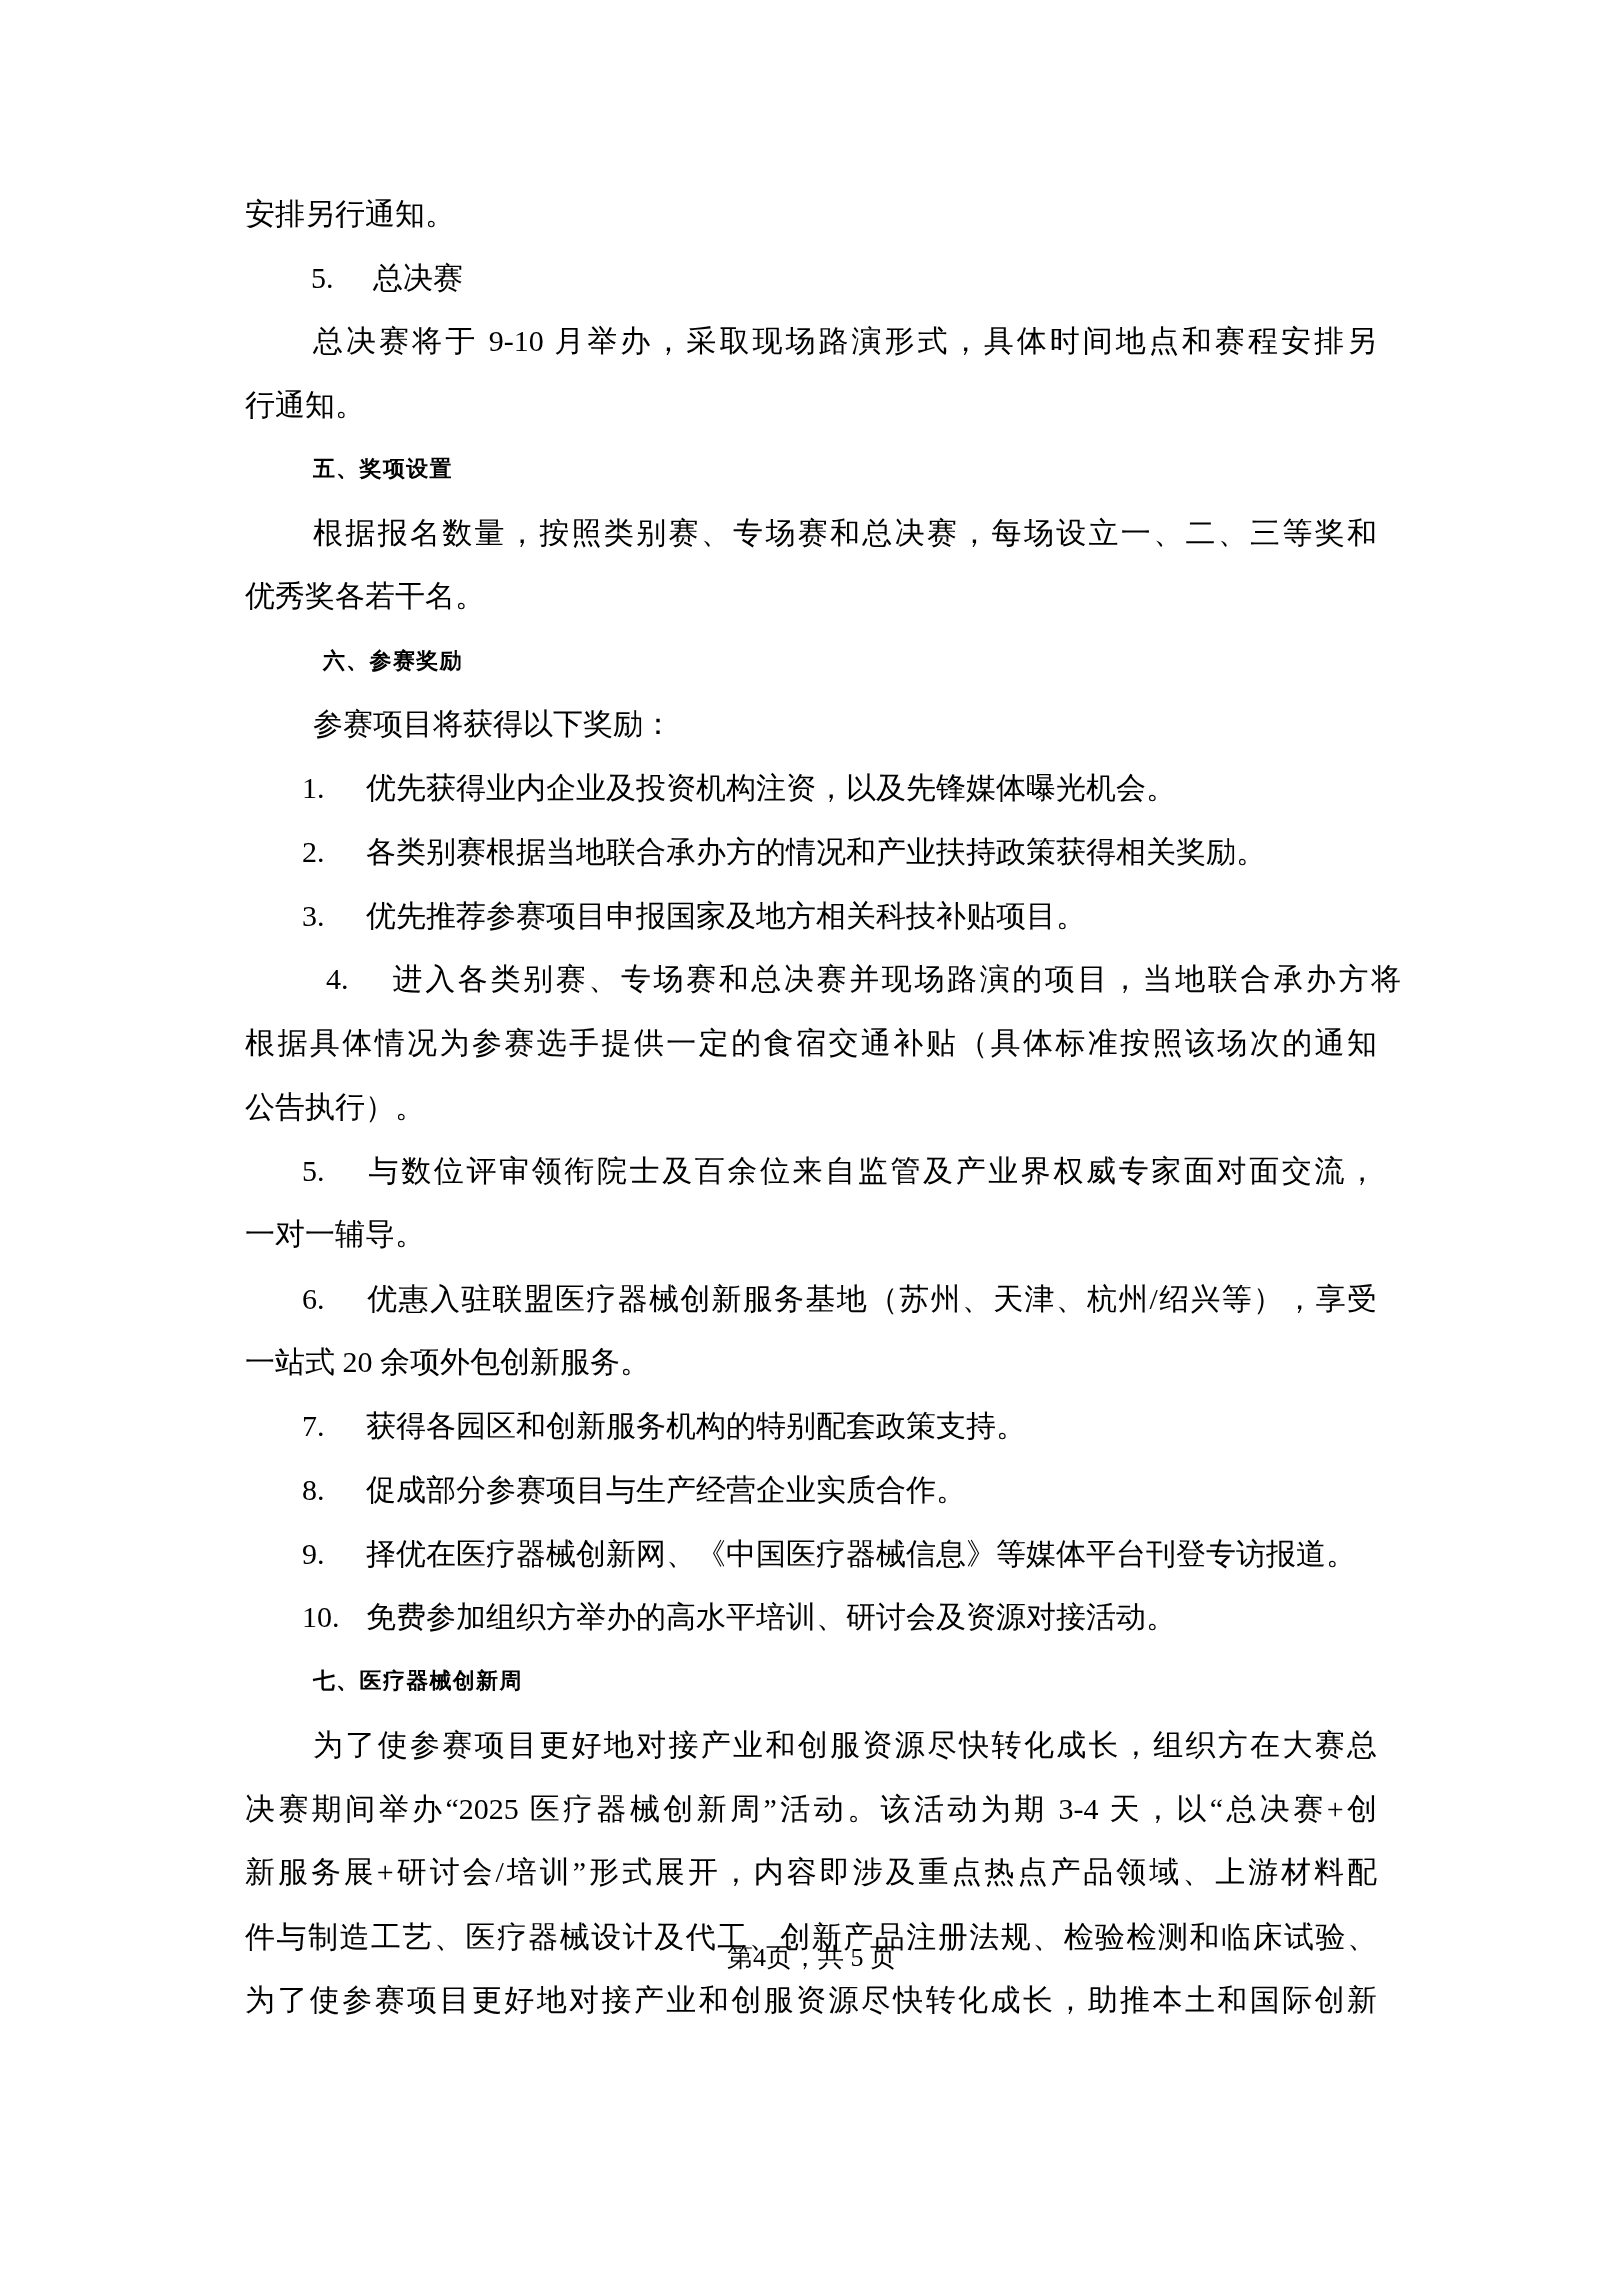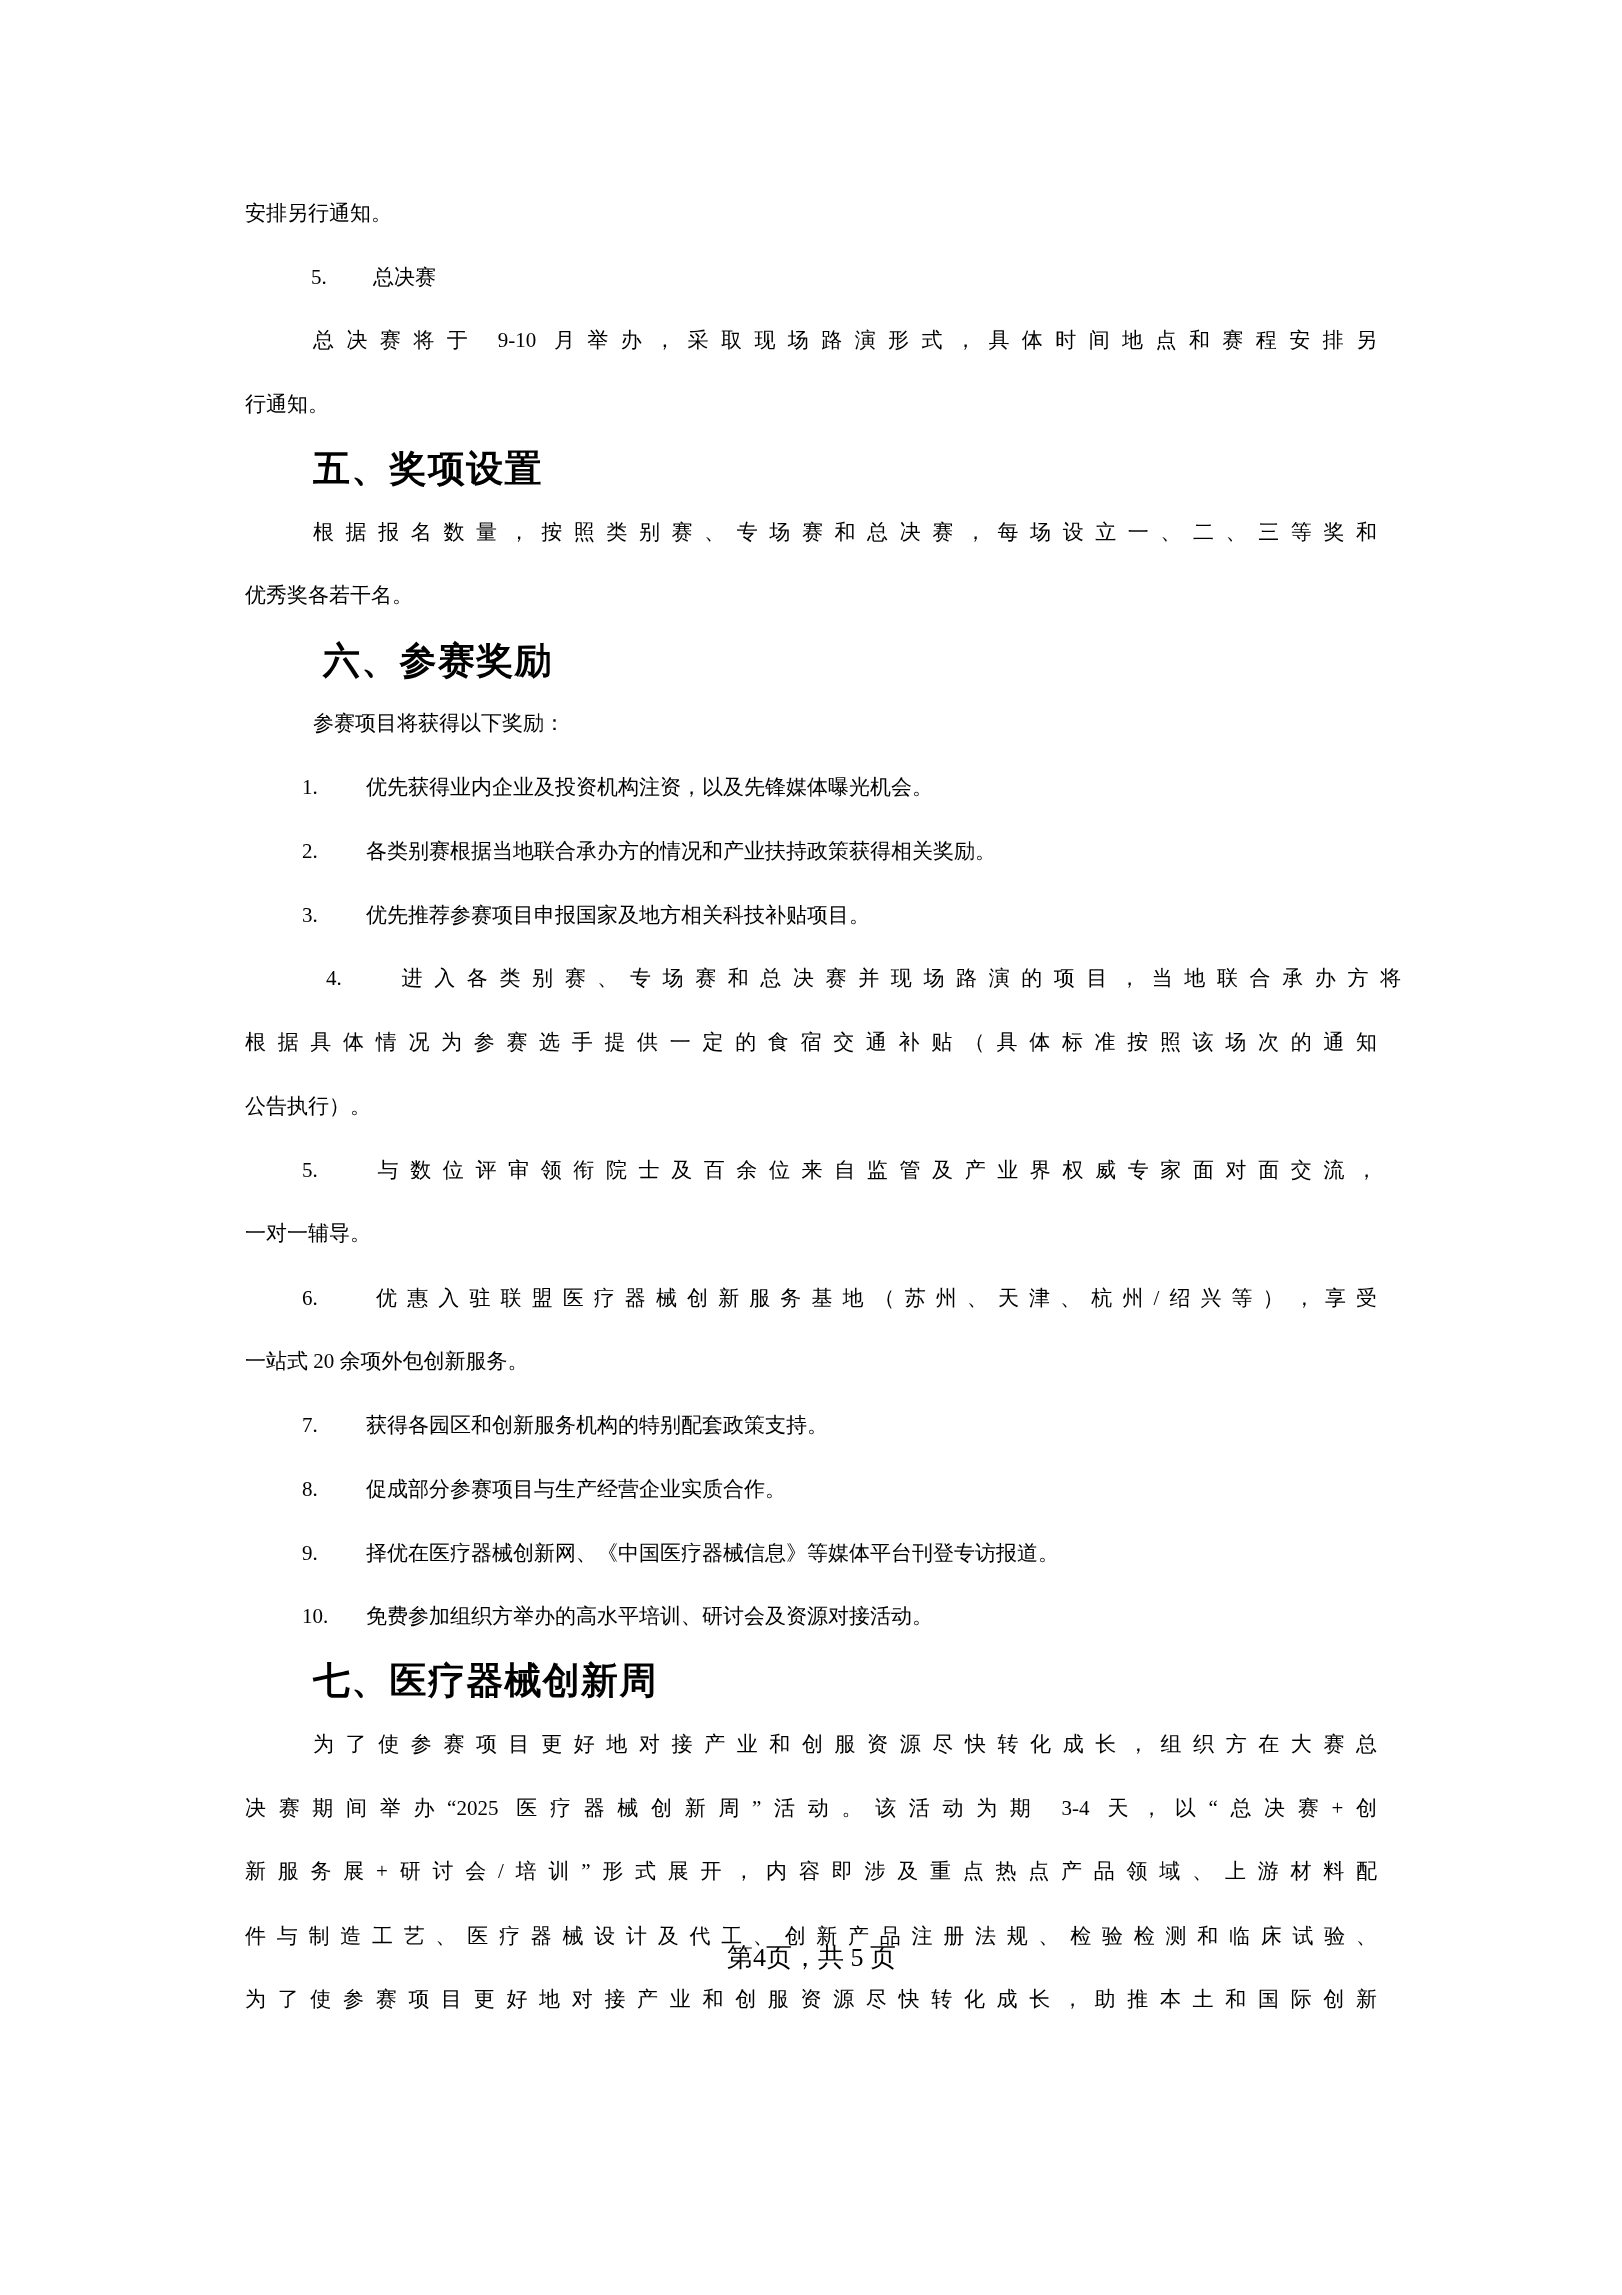--- a/index.html
+++ b/index.html
@@ -7,35 +7,35 @@
     position: relative;
     width: 1623px;
     height: 2295px;
     background: #ffffff;
     color: #000000;
     font-family: "Liberation Serif", serif;
     overflow: hidden;
   }
   .ln {
     position: absolute;
-    font-size: 21px;
+    font-size: 30px;
     line-height: 39px;
     white-space: nowrap;
     color: #000000;
   }
   
   .jst {
     text-align: justify;
     text-align-last: justify;
   }
   
   .hd {
     font-family: "Liberation Sans", sans-serif;
     font-weight: 700;
-    font-size: 37px;
+    font-size: 22px;
     letter-spacing: 1.3px;
   }
   .num { display: inline-block; width: 64px; }
   .num-sub { display: inline-block; width: 62px; }
   .ftr {
     position: absolute;
     left: 0;
     width: 1623px;
     text-align: center;
     font-size: 26px;

